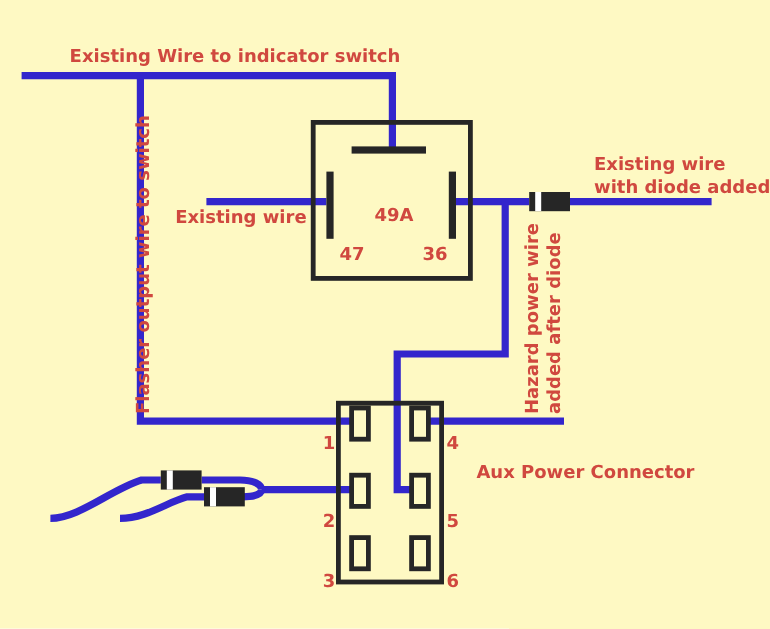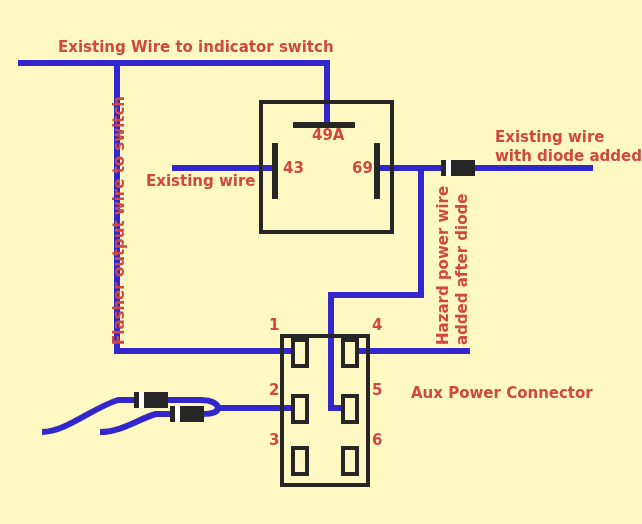--- a/index.html
+++ b/index.html
@@ -27,20 +27,21 @@
     color: #d0483f;
     font-family: "DejaVu Sans", sans-serif;
     font-weight: bold;
     font-size: 15px;
     line-height: 19px;
     white-space: pre;
     letter-spacing: 0px;
   }
   .lbl.term {
     font-size: 15px;
+    margin-top: 44px;
   }
   .rot {
     transform-origin: 0 0;
     transform: rotate(-90deg);
   }
 </style>
 </head>
 <body>
 
 <div id="canvas">
@@ -125,28 +126,28 @@
 
   <div class="lbl" style="left:495px; top:128px;">Existing wire</div>
 
   <div class="lbl" style="left:495px; top:147px;text-align:center;">with diode added</div>
 
   <div class="lbl rot" style="left:434px; top:345px;">Hazard power wire</div>
 
   <div class="lbl rot" style="left:453px; top:345px;">added after diode</div>
 
 
-  <div class="lbl" style="left:411px; top:384px;">Aux Power Connector</div>
+  <div class="lbl" style="left:397px; top:384px;">Aux Power Connector</div>
 
 
   <div class="lbl term" style="left:312px; top:126px;">49A</div>
 
-  <div class="lbl term" style="left:283px; top:159px;">43</div>
+  <div class="lbl term" style="left:283px; top:159px;">47</div>
 
-  <div class="lbl term" style="left:352px; top:159px;">69</div>
+  <div class="lbl term" style="left:352px; top:159px;">36</div>
 
   <div class="lbl term" style="left:269px; top:316px;">1</div>
 
   <div class="lbl term" style="left:269px; top:381px;">2</div>
 
   <div class="lbl term" style="left:269px; top:431px;">3</div>
 
   <div class="lbl term" style="left:372px; top:316px;">4</div>
 
   <div class="lbl term" style="left:372px; top:381px;">5</div>

